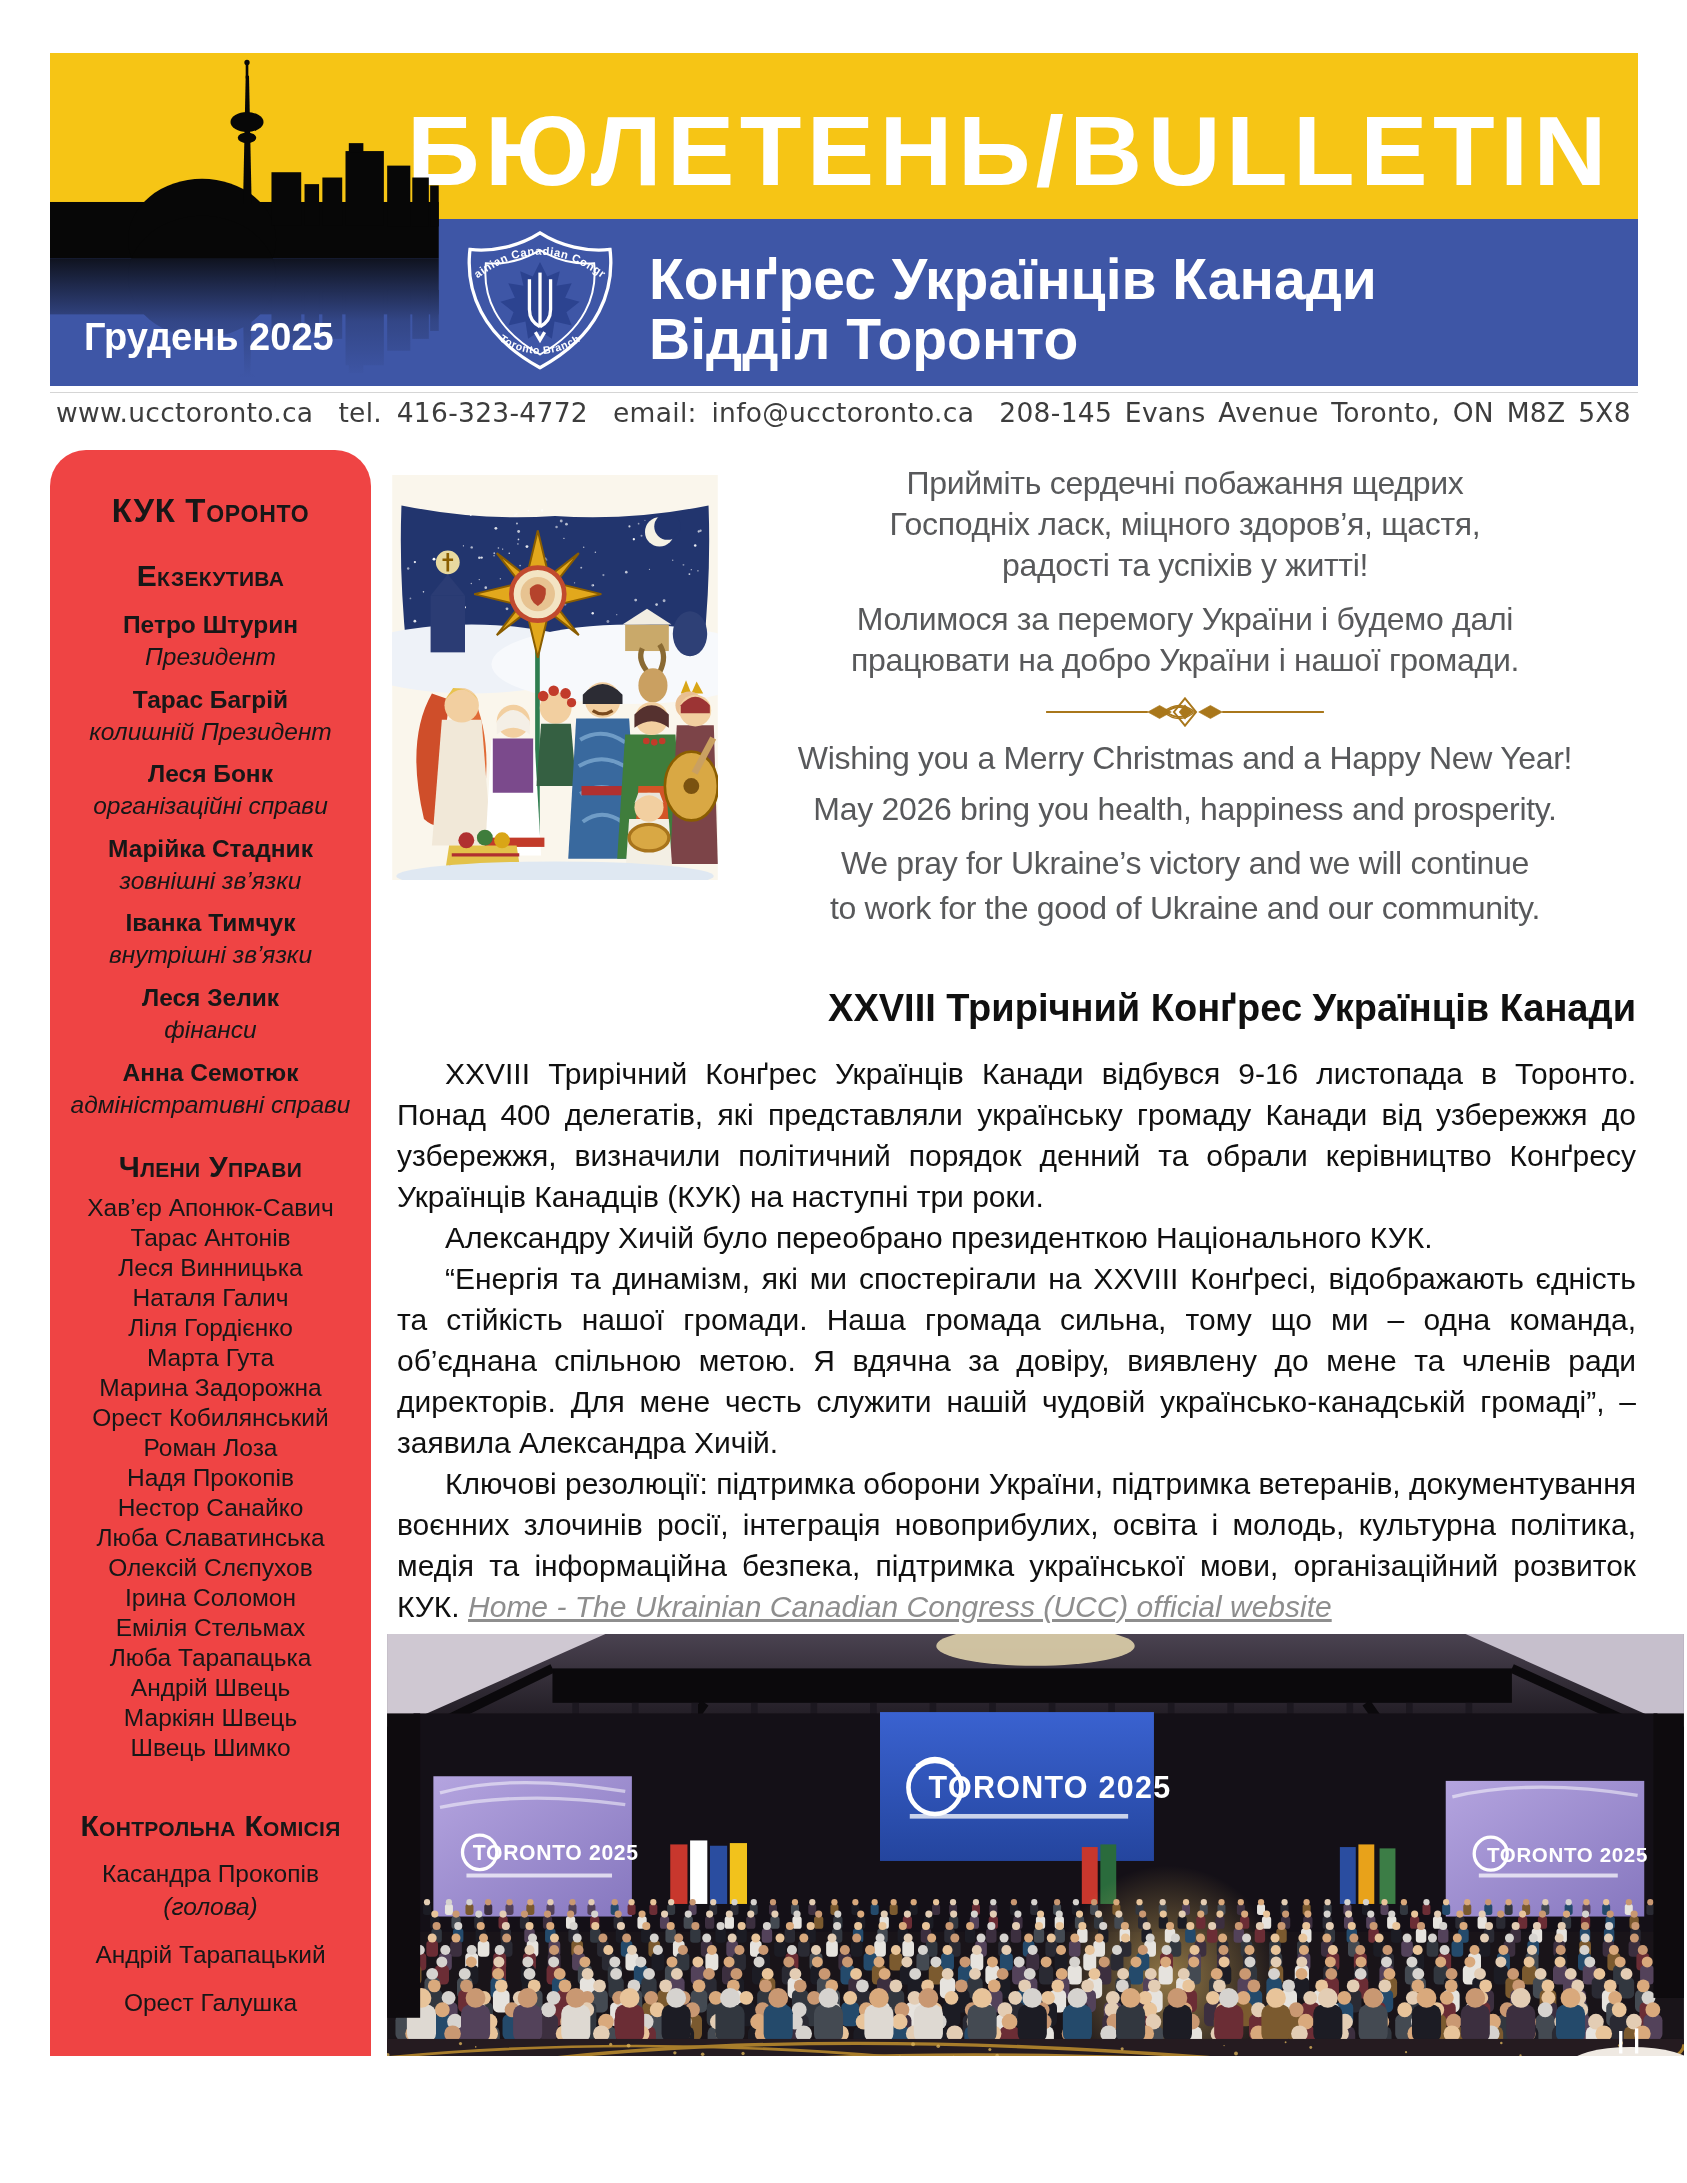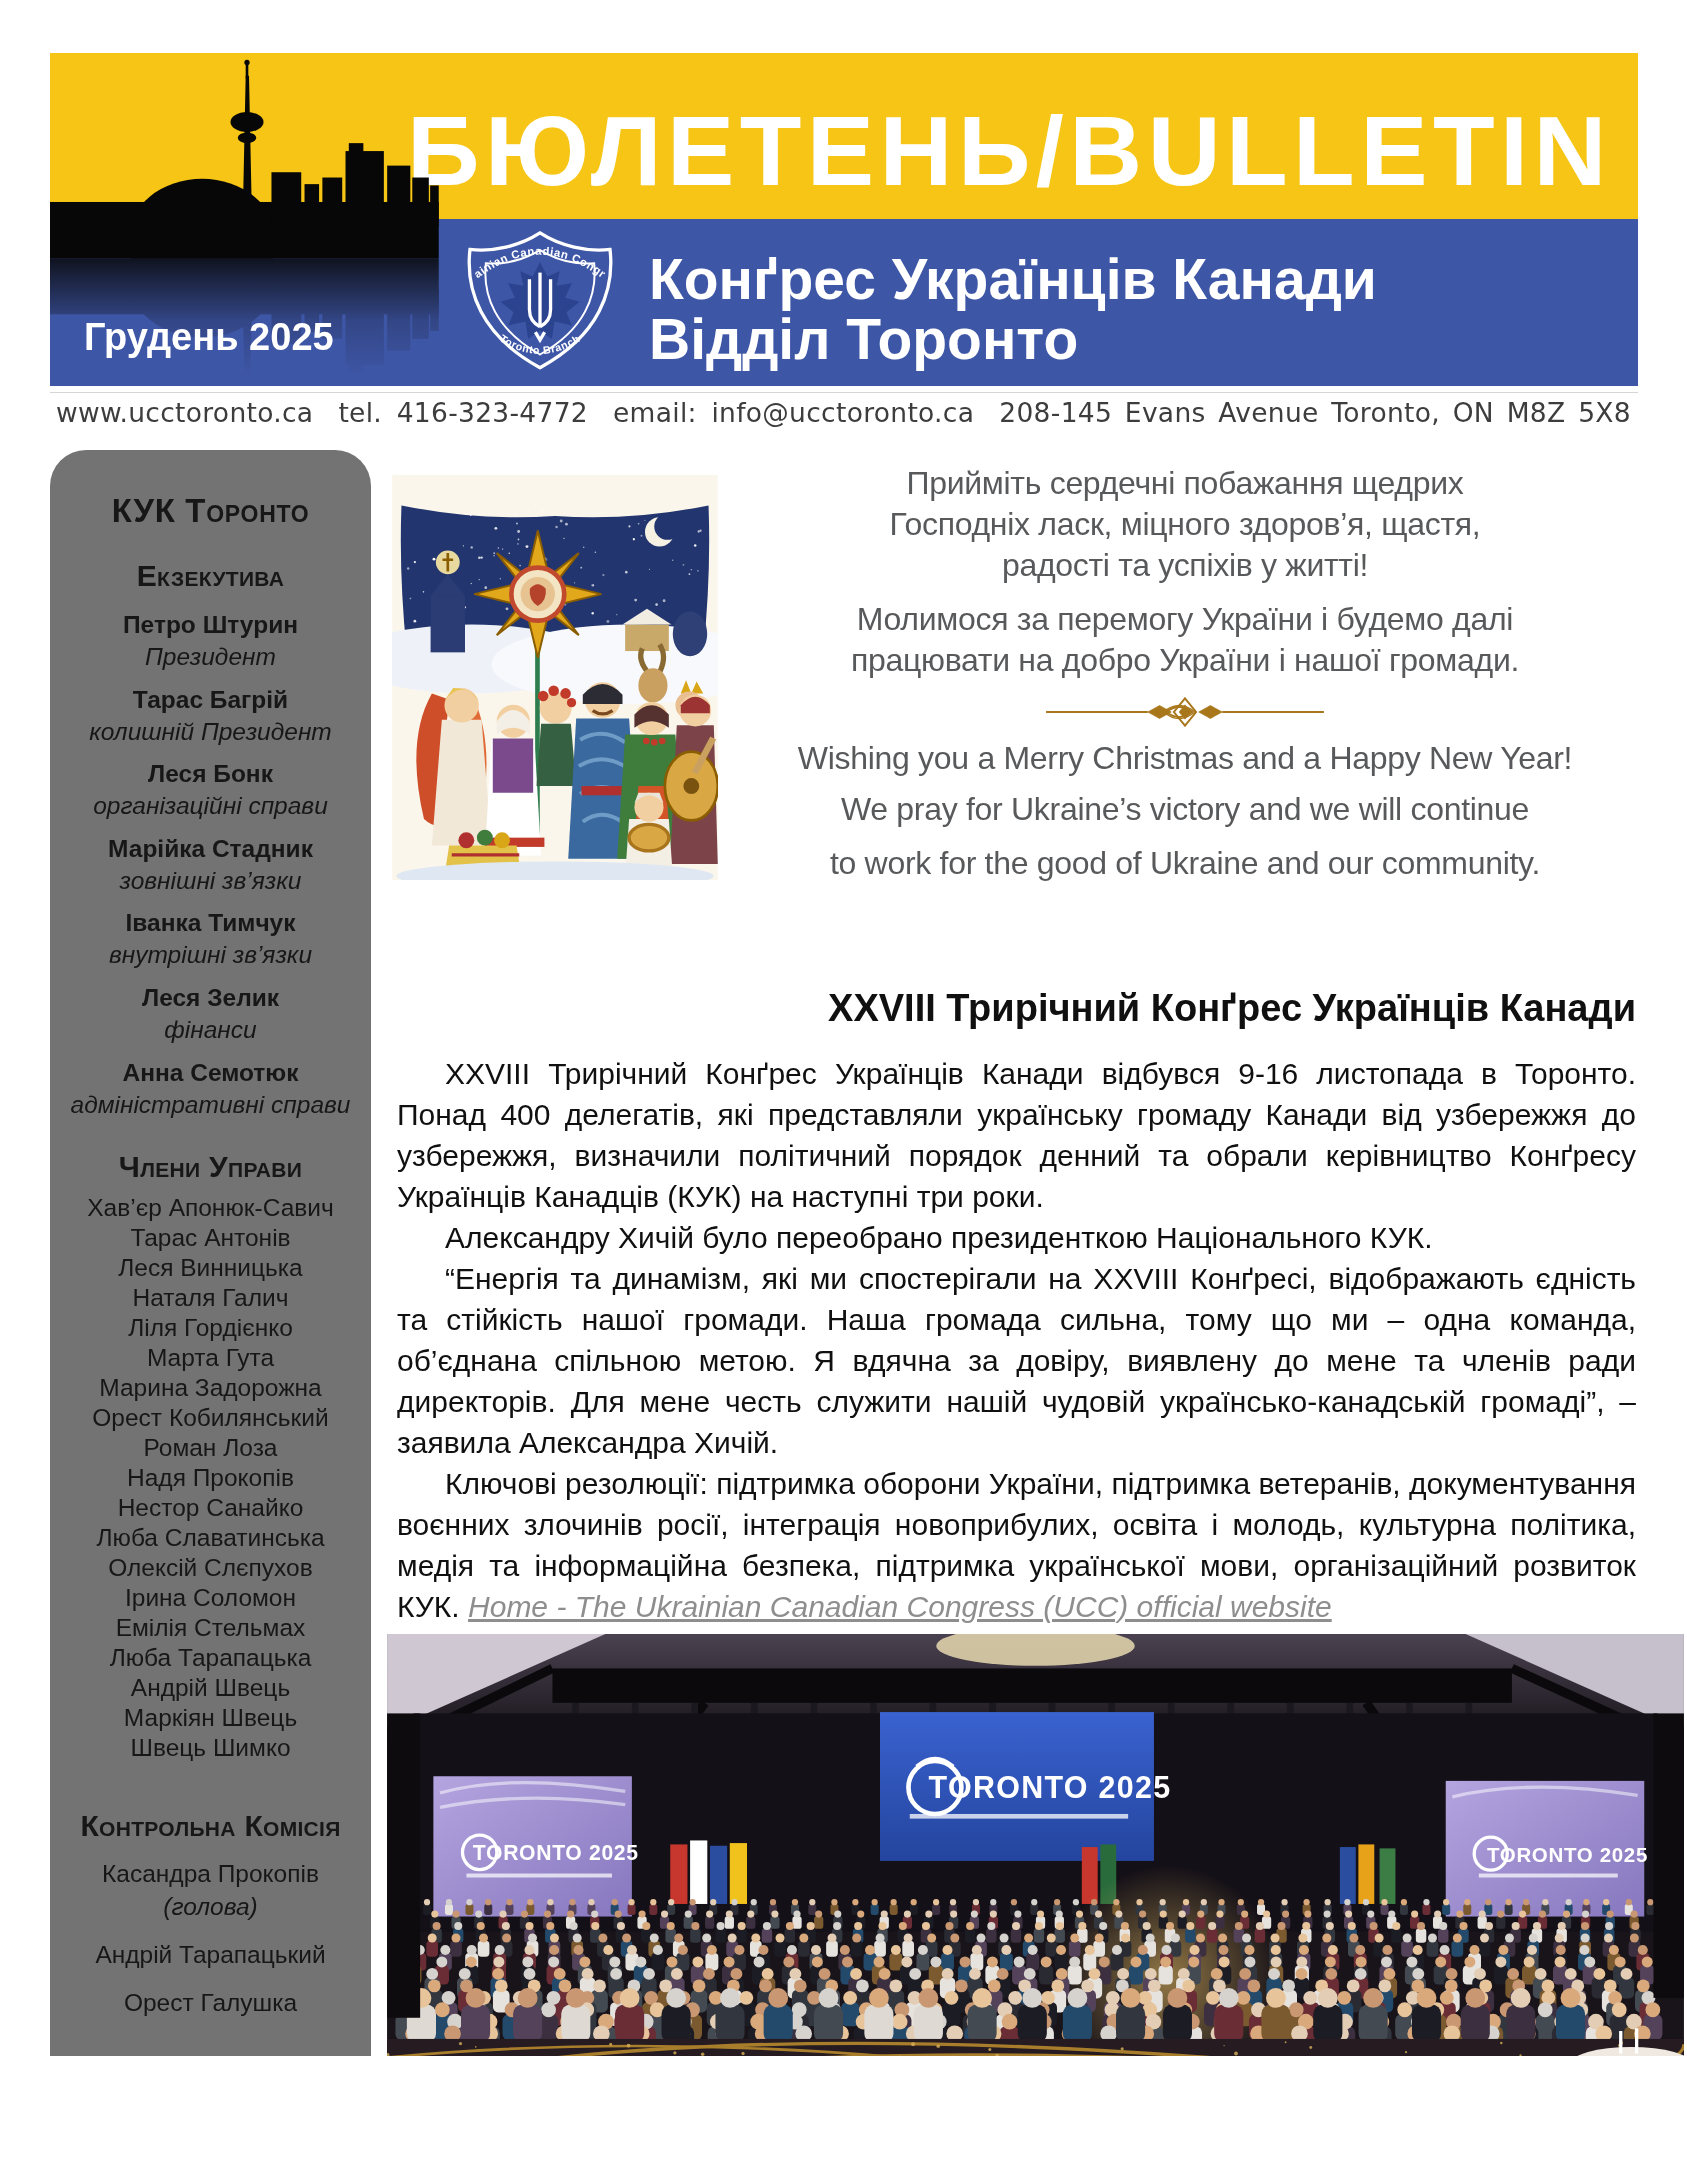--- a/index.html
+++ b/index.html
@@ -19,21 +19,21 @@
 
   .hairline{position:absolute;left:50px;top:392px;width:1588px;height:1.3px;background:#d5d5d5;}
 
   
   .contact{position:absolute;left:56px;top:397px;width:1575px;display:flex;justify-content:space-between;
            font-family:"DejaVu Sans",sans-serif;font-size:26.5px;color:#3d3d3d;font-weight:500;
            letter-spacing:0.3px;word-spacing:4px;white-space:nowrap;}
   .contact .seg{display:flex;gap:14.6px;}
 
   
-  .sidebar{position:absolute;left:50px;top:450px;width:321px;height:1682px;background:#737373;
+  .sidebar{position:absolute;left:50px;top:450px;width:321px;height:1682px;background:#ef4444;
            border-radius:36px;text-align:center;color:#171717;padding-top:42px;box-sizing:border-box;}
   .sb-title{margin:0;font-size:33px;font-weight:700;font-variant:small-caps;letter-spacing:0.7px;}
   .sb-head{margin:29px 0 0 0;font-size:30px;font-weight:700;font-variant:small-caps;letter-spacing:0.3px;}
   .sb-exec{margin-top:16px;}
   .sb-exec .member{margin-bottom:10.6px;}
   .member .m-name{font-size:24.5px;line-height:32px;font-weight:700;}
   .member .m-role{font-size:24.5px;line-height:32px;font-style:italic;font-weight:400;}
   .sb-board{margin-top:9.3px;}
   .sb-board .plain-name{font-size:24.5px;line-height:30px;font-weight:400;}
   .sb-head.audit{margin-top:46px;}
@@ -460,20 +460,21 @@
           <path d="M186,23 Q206,8 226,23 Q206,38 186,23 Z" fill="none" stroke-width="3"></path>
           <path d="M182,23 Q206,3 230,23 Q206,43 182,23 Z" fill="none" stroke-width="2"></path>
           <polygon points="215,2 232,23 215,44 198,23" fill="none" stroke-width="3"></polygon>
           <polygon points="215,12 224,23 215,34 206,23"></polygon>
         </g>
       </svg>
     </div>
     <div class="en-block">
   <div class="g-line">Wishing you a Merry Christmas and a Happy New Year!</div>
 
+  <div class="g-line">May 2026 bring you health, happiness and prosperity.</div>
 
   <div class="g-line">We pray for Ukraine’s victory and we will continue</div>
 
   <div class="g-line">to work for the good of Ukraine and our community.</div>
 </div>
   </section>
 
   <section class="article">
     <h1>XXVIII Трирічний Конґрес Українців Канади</h1>
     <p>XXVIII Трирічний Конґрес Українців Канади відбувся 9-16 листопада в Торонто. Понад 400 делегатів, які представляли українську громаду Канади від узбережжя до узбережжя, визначили політичний порядок денний та обрали керівництво Конґресу Українців Канадців (КУК) на наступні три роки.</p>

